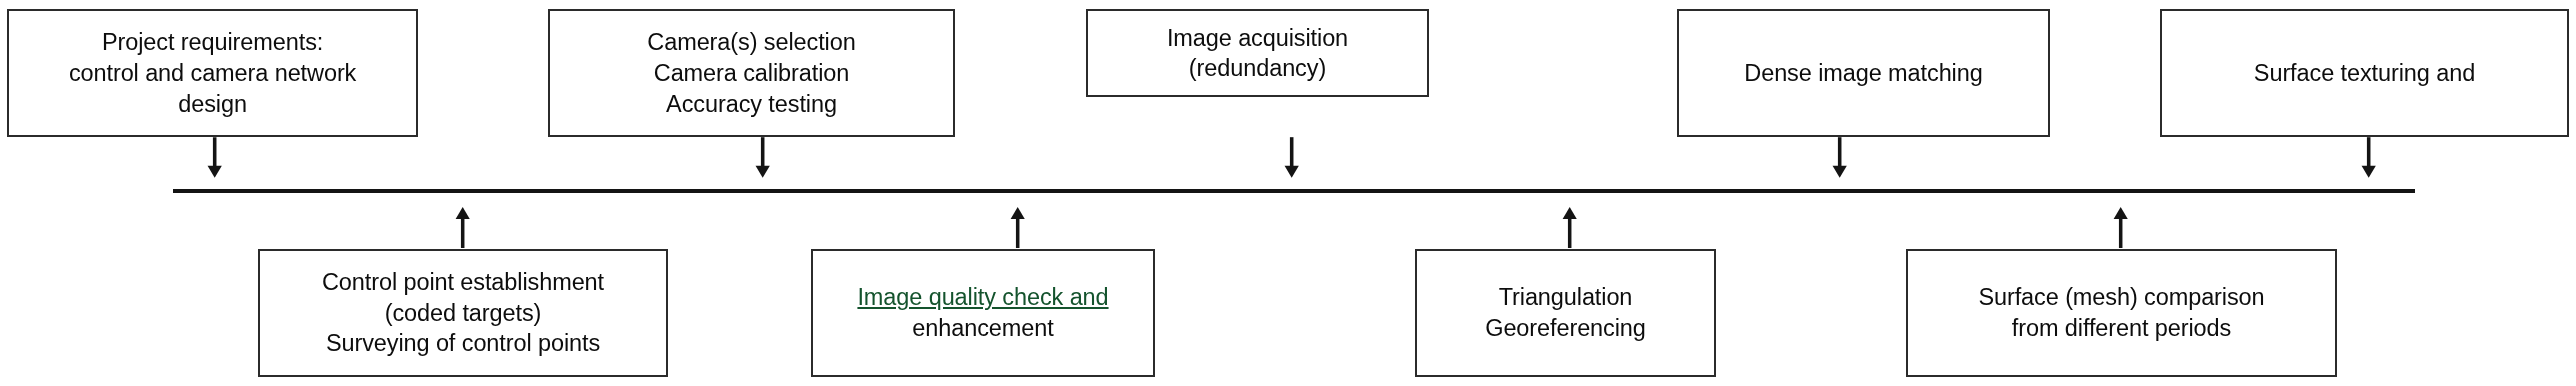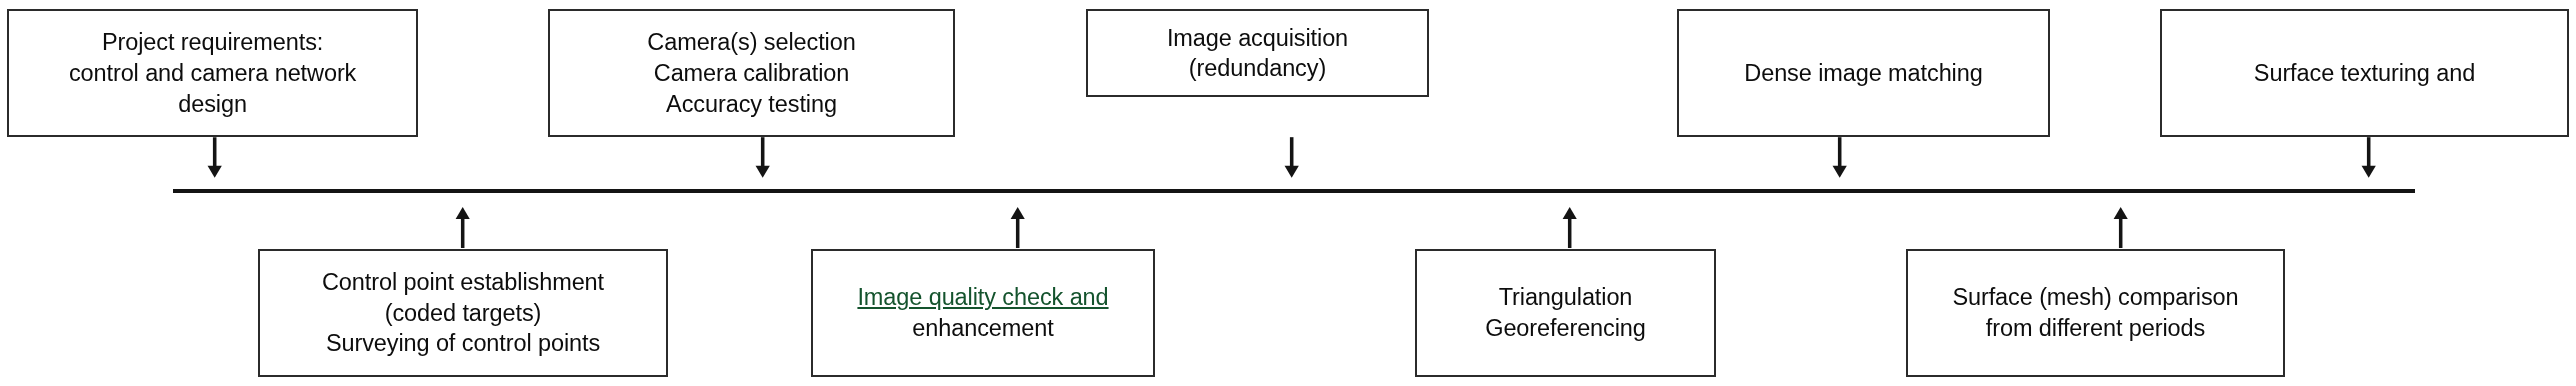--- a/index.html
+++ b/index.html
@@ -126,21 +126,21 @@
     <div class="node-box" style="left: 1415px; top: 249px; width: 301px; height: 128px; border-color: rgb(43, 43, 43);">
       <span class="node-line" style="color: rgb(13, 13, 13);">Triangulation</span>
       <span class="node-line" style="color: rgb(13, 13, 13);">Georeferencing</span>
     </div>
     <div class="connector" style="left: 1559px; top: 207px; width: 21.4px; height: 41px;">
       <svg width="21.4" height="41" viewBox="0 0 30 58">
         <line x1="15" y1="58" x2="15" y2="13" stroke="#141414" stroke-width="5"></line>
         <polygon points="5,17 25,17 15,0" fill="#141414"></polygon>
       </svg>
     </div>
-    <div class="node-box" style="left: 1906px; top: 249px; width: 379px; height: 128px; border-color: rgb(43, 43, 43);">
+    <div class="node-box" style="left: 1906px; top: 249px; width: 431px; height: 128px; border-color: rgb(43, 43, 43);">
       <span class="node-line" style="color: rgb(13, 13, 13);">Surface (mesh) comparison</span>
       <span class="node-line" style="color: rgb(13, 13, 13);">from different periods</span>
     </div>
     <div class="connector" style="left: 2110px; top: 207px; width: 21.4px; height: 41px;">
       <svg width="21.4" height="41" viewBox="0 0 30 58">
         <line x1="15" y1="58" x2="15" y2="13" stroke="#141414" stroke-width="5"></line>
         <polygon points="5,17 25,17 15,0" fill="#141414"></polygon>
       </svg>
     </div>
   </div>

